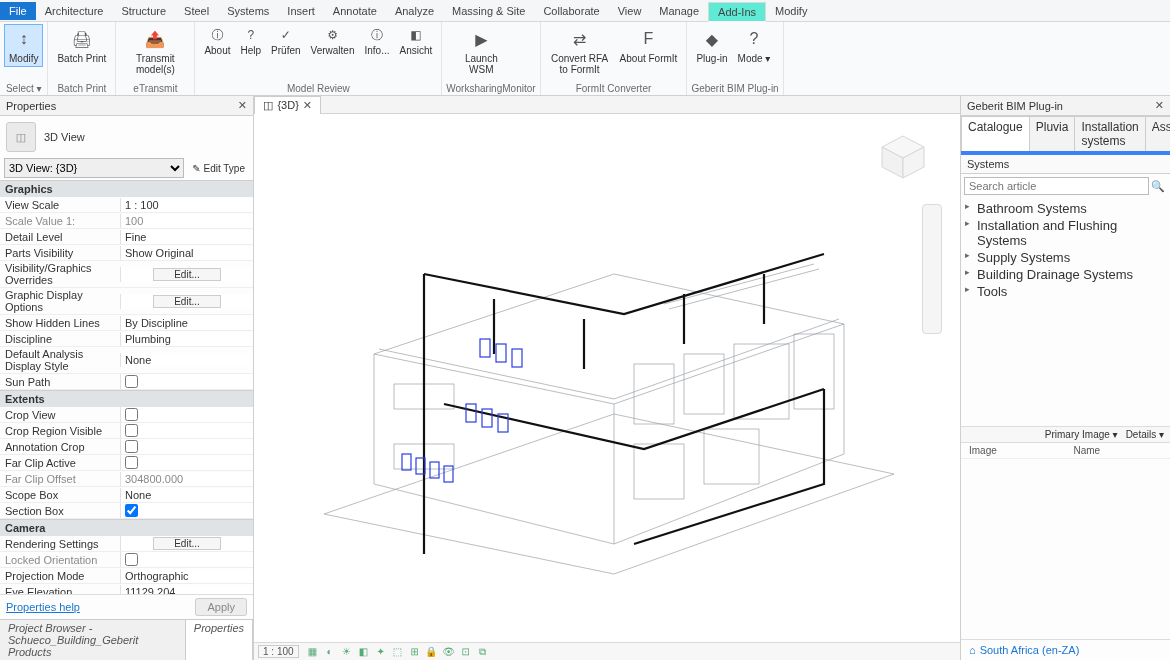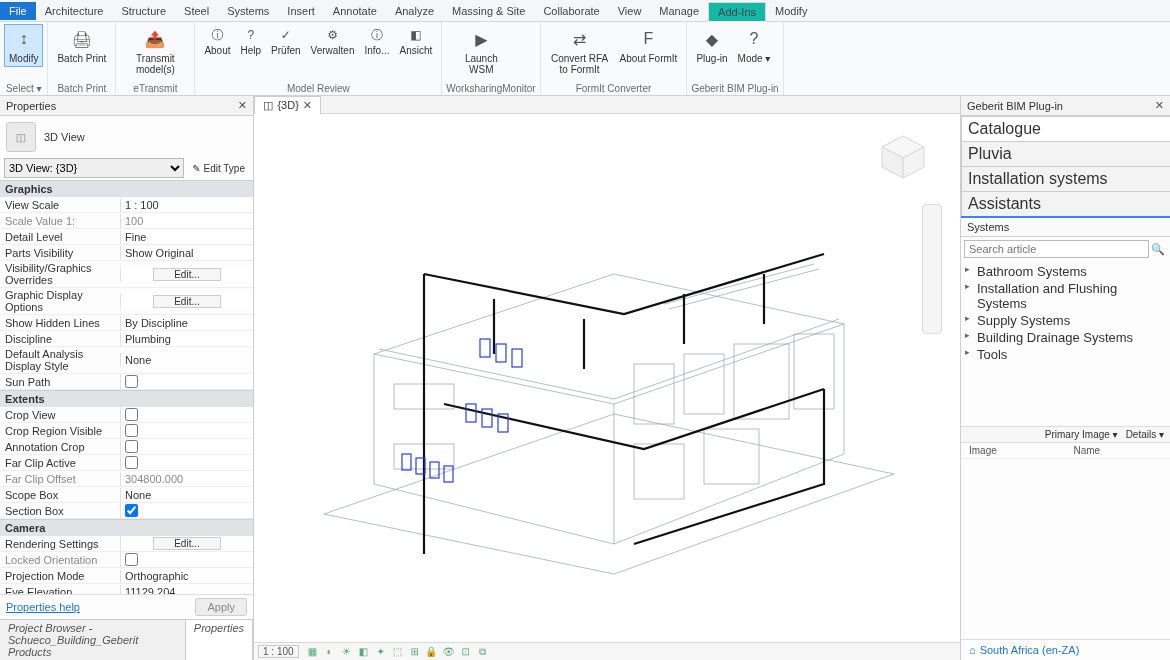--- a/index.html
+++ b/index.html
@@ -5,21 +5,21 @@
 * { box-sizing: border-box; margin: 0; padding: 0; font-family: "Segoe UI", Tahoma, sans-serif; }
 body { width: 1170px; height: 660px; overflow: hidden; background: #fff; font-size: 11px; color: #333; position: relative; }
 
 
 .app { display: flex; flex-direction: column; height: 660px; }
 
 
 .tabstrip { display: flex; align-items: center; background: #f5f6f7; border-bottom: 1px solid #d8d8d8; height: 22px; font-size: 11px; }
 .tabstrip .tab { padding: 3px 9px; cursor: pointer; color: #444; }
 .tabstrip .tab.file { background: #1976d2; color: #fff; font-weight: 500; }
-.tabstrip .tab.active { background: #14b8a6; border: 1px solid #d8d8d8; border-bottom: 1px solid #fff; position: relative; top: 1px; }
+.tabstrip .tab.active { background: #5eead4; border: 1px solid #d8d8d8; border-bottom: 1px solid #fff; position: relative; top: 1px; }
 
 
 .ribbon { display: flex; background: #f9fafb; height: 74px; border-bottom: 1px solid #d0d0d0; }
 .rgroup { display: flex; flex-direction: column; border-right: 1px solid #e4e4e4; padding: 2px 4px 0px 4px; }
 .rgroup .buttons { display: flex; flex: 1; align-items: flex-start; }
 .rgroup .grouplabel { text-align: center; font-size: 10px; color: #6a6a6a; padding: 1px 0; }
 .rbtn { display: flex; flex-direction: column; align-items: center; justify-content: flex-start; padding: 2px 4px; min-width: 36px; max-width: 70px; text-align: center; cursor: pointer; border: 1px solid transparent; }
 .rbtn.active { background: #cfe7ff; border: 1px solid #6fb3ff; }
 .rbtn .ico { width: 24px; height: 24px; margin-bottom: 2px; display: flex; align-items: center; justify-content: center; font-size: 16px; color: #555; }
 .rbtn .lbl { font-size: 10px; line-height: 11px; color: #333; }
@@ -62,21 +62,21 @@
 .viewtabs .vtab .x { color:#555; cursor:pointer;}
 .canvas { flex: 1; position: relative; background: #ffffff; overflow:hidden;}
 .viewcube { position: absolute; top: 16px; right: 30px; width: 54px; height: 54px; opacity: .6; }
 .navwheel { position: absolute; top: 90px; right: 18px; width: 20px; height: 130px; background: #f1f1f1; border:1px solid #ccc; border-radius:4px; opacity:.7;}
 .statusbar { height: 18px; background: #f7f7f7; border-top: 1px solid #d8d8d8; display: flex; align-items:center; padding:0 4px; gap:3px; font-size:10px; color:#555;}
 .statusbar .scale { border: 1px solid #ccc; padding: 0 4px; margin-right:4px;}
 .statusbar .sicon { width:14px; height:14px; display:inline-flex; align-items:center; justify-content:center; color:#5a7; }
 
 
 .rightpanel { width: 210px; border-left: 1px solid #cfcfcf; display: flex; flex-direction: column; background: #fdfdfd; }
-.rtabs { display: flex; border-bottom: 2px solid #3b82f6; font-size: 16px; flex-direction: column; }
+.rtabs { display: flex; border-bottom: 4px solid #3b82f6; font-size: 12px; }
 .rtabs .rt { padding: 3px 6px; border: 1px solid #ccc; border-bottom:none; margin-right:-1px; background:#f3f3f3; cursor:pointer;}
 .rtabs .rt.active { background:#fff; }
 .rightpanel .search { display:flex; padding:3px; }
 .rightpanel .search input { flex:1; font-size:11px; height:18px; padding:0 4px; }
 .rightpanel .search .mag { width:18px; display:flex; align-items:center; justify-content:center; color:#888;}
 .tree { padding: 2px 4px; font-size: 13px; flex: 0 0 auto; }
 .tree .tn { padding: 1px 0 1px 12px; position: relative; cursor:pointer; }
 .tree .tn::before { content: "▸"; position:absolute; left:0; top:1px; font-size:9px; color:#666;}
 .rightpanel .spacer { flex:1; }
 .rightpanel .detailshdr { display:flex; justify-content:flex-end; gap:8px; font-size:10px; padding:2px 6px; border-top:1px solid #ddd; border-bottom:1px solid #ddd; background:#f7f7f7;}

